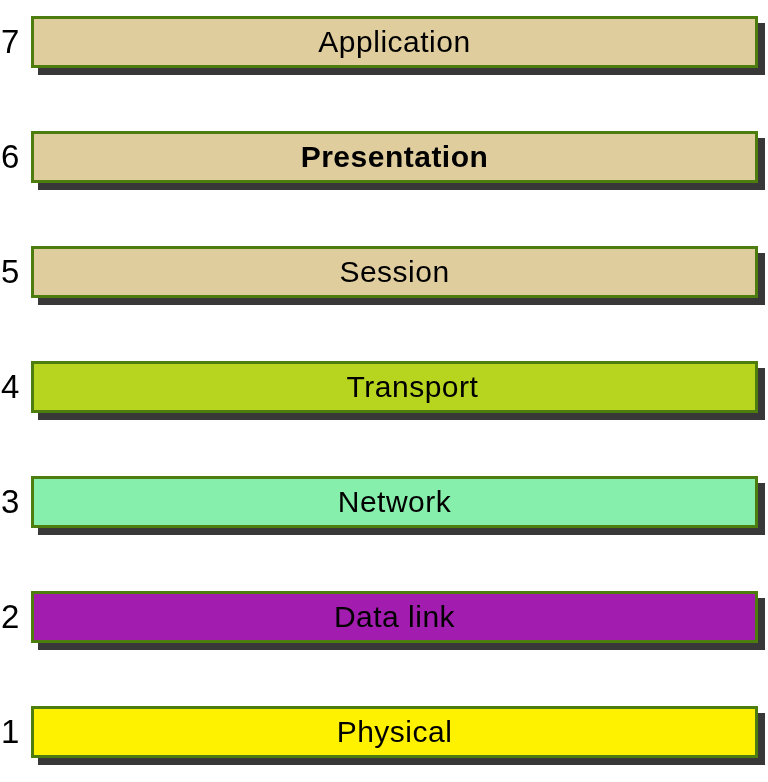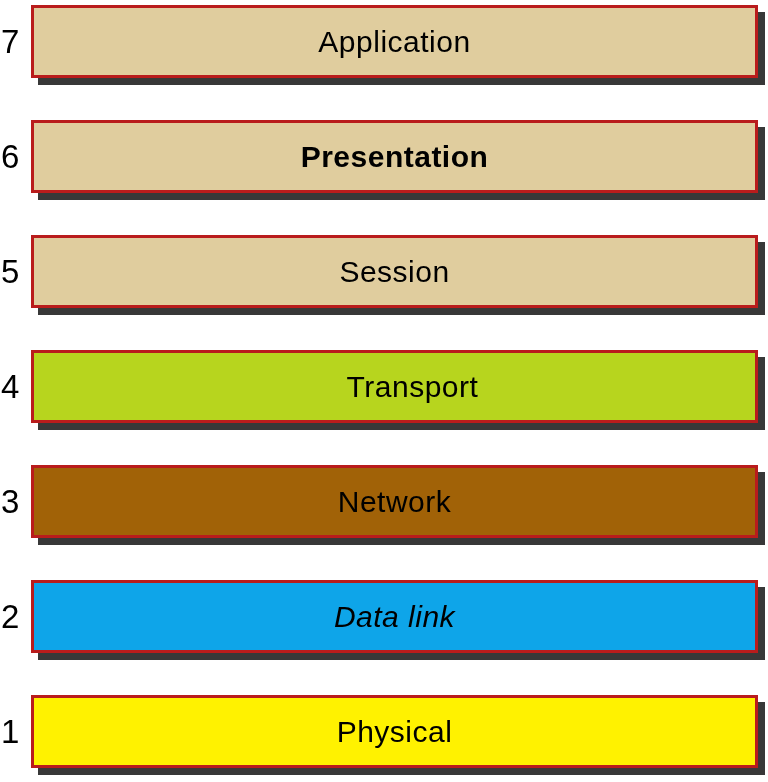--- a/index.html
+++ b/index.html
@@ -35,22 +35,22 @@
     width: 31px;
     padding-left: 1px;
     font-size: 33px;
     line-height: 1;
     color: #000000;
     flex: 0 0 auto;
   }
   .bar {
     box-sizing: border-box;
     flex: 1 1 auto;
-    height: 73px;
-    border: 3px solid #b91c1c;
+    height: 52px;
+    border: 3px solid #4d7c0f;
     box-shadow: 7px 7px 0 0 #383838;
     display: flex;
     align-items: center;
     justify-content: center;
   }
   .label {
     font-size: 30px;
     line-height: 1;
     color: #000000;
     letter-spacing: 0.5px;
@@ -85,28 +85,28 @@
 
     <div class="row">
       <div class="num">4</div>
       <div class="bar" style="background: rgb(183, 213, 30); padding-left: 36px;">
         <span class="label">Transport</span>
       </div>
     </div>
 
     <div class="row">
       <div class="num">3</div>
-      <div class="bar" style="background: #a16207;">
+      <div class="bar" style="background: #86efac;">
         <span class="label">Network</span>
       </div>
     </div>
 
     <div class="row">
       <div class="num">2</div>
-      <div class="bar" style="background: #0ea5e9; font-style: italic;">
+      <div class="bar" style="background: #a21caf;">
         <span class="label">Data link</span>
       </div>
     </div>
 
     <div class="row">
       <div class="num">1</div>
       <div class="bar" style="background: rgb(255, 242, 0); text-align: center;">
         <span class="label">Physical</span>
       </div>
     </div>

